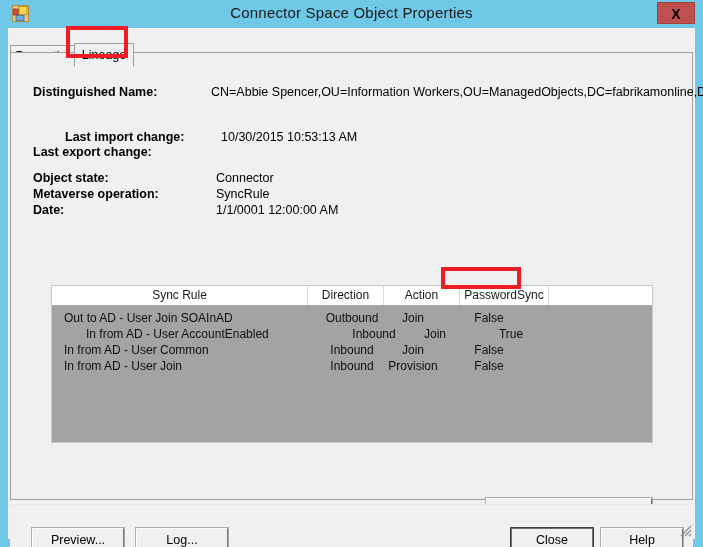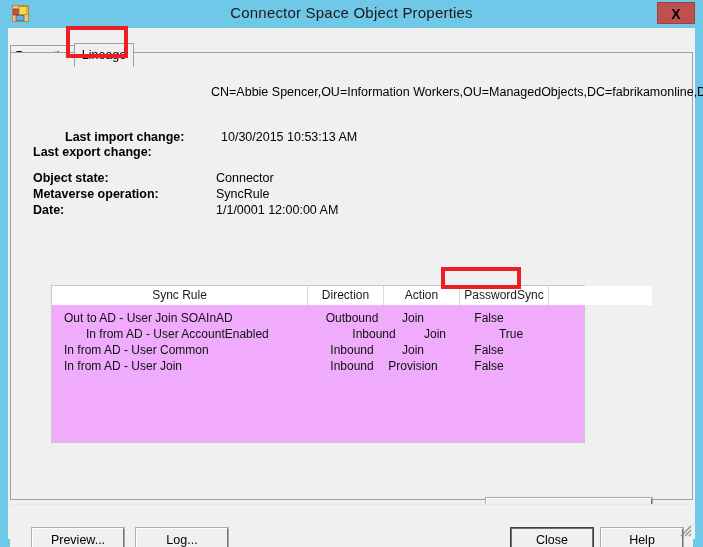--- a/index.html
+++ b/index.html
@@ -128,23 +128,23 @@
     font-size: 12.5px;
     color: #000;
     white-space: nowrap;
     font-family: "Liberation Sans", sans-serif;
   }
 
   
   .listview {
     position: absolute;
     left: 40px; top: 232px;
-    width: 534px;
+    width: 602px;
     height: 158px;
-    background: #f0abfc;
+    background: #a3a3a3;
     border: 1px solid #C8C8C8;
     box-sizing: border-box;
   }
   .lv-header {
     position: absolute;
     left: 0; top: 0;
     width: 600px;
     height: 19px;
     background: #FFFFFF;
     border-bottom: 1px solid #D3D3D3;
@@ -257,20 +257,21 @@
 
   <div class="dialog-body">
 
     <div class="tabstrip">
       <div class="tab tab-properties">Properties</div>
       <div class="tab tab-lineage">Lineage</div>
     </div>
 
     <div class="tabpanel">
 
+      <div class="fld-label" style="left:22px; top:32px;">Distinguished Name:</div>
       <div class="fld-value" style="left:200px; top:32px;">CN=Abbie Spencer,OU=Information Workers,OU=ManagedObjects,DC=fabrikamonline,DC=com</div>
 
       <div class="fld-label" style="left:22px; top:77px;padding-left:32px;">Last import change:</div>
       <div class="fld-value" style="left:210px; top:77px;">10/30/2015 10:53:13 AM</div>
 
       <div class="fld-label" style="left:22px; top:92px;">Last export change:</div>
       <div class="fld-value" style="left:210px; top:92px;"></div>
 
       <div class="fld-label" style="left:22px; top:118px;">Object state:</div>
       <div class="fld-value" style="left:205px; top:118px;">Connector</div>

